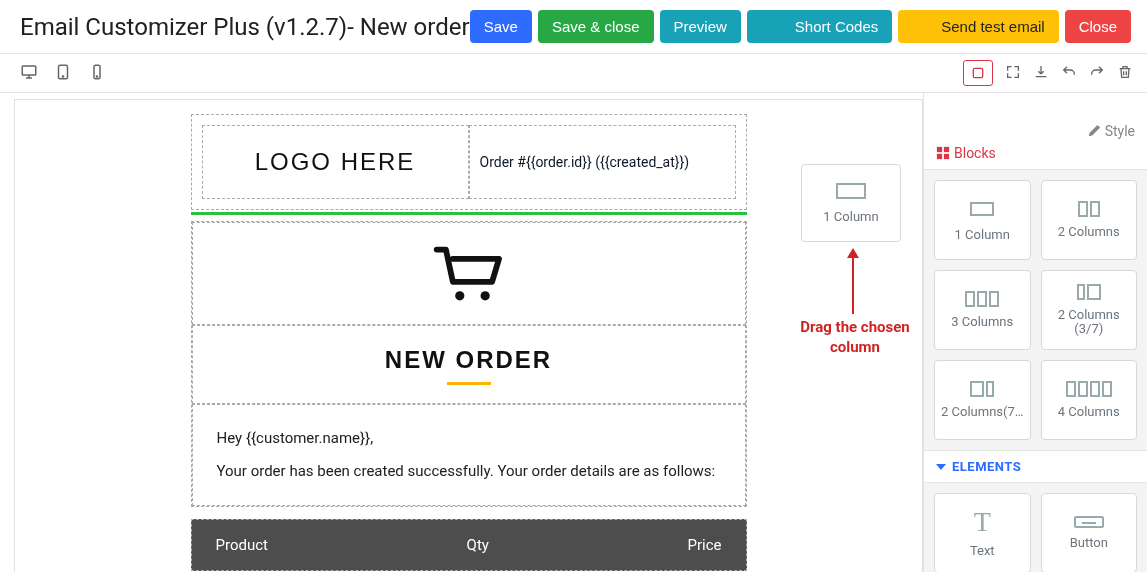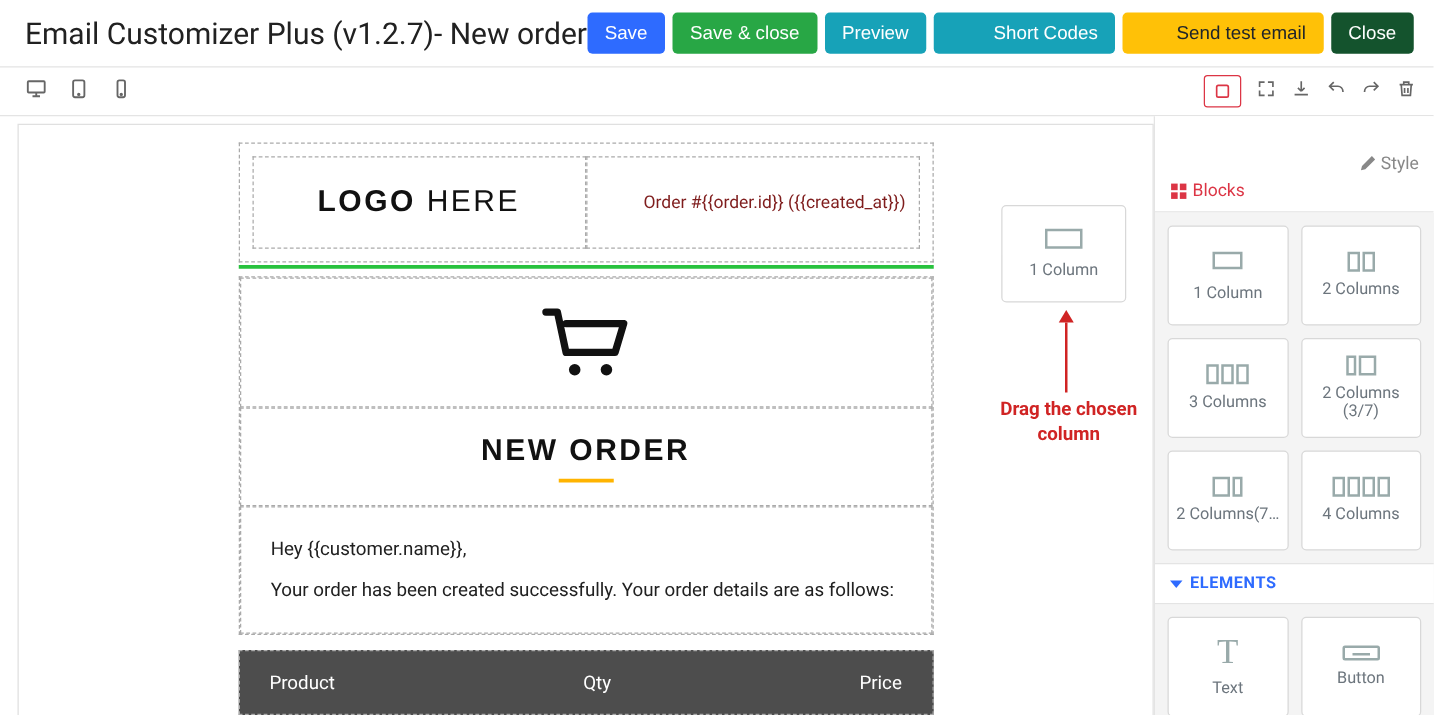--- a/index.html
+++ b/index.html
@@ -9,21 +9,21 @@
   
   .topbar { display:flex; align-items:center; justify-content:space-between; padding:10px 16px 10px 20px; border-bottom:1px solid #e4e4e4; }
   .title { font-size:24px; font-weight:400; color:#212121; }
   .top-actions { display:flex; gap:6px; }
   .btn { border:none; border-radius:4px; padding:8px 14px; font-size:15px; cursor:pointer; color:#fff; }
   .btn-save    { background:#2E6BFF; }
   .btn-saveclose{ background:#28a745; }
   .btn-preview { background:#17a2b8; }
   .btn-short   { background:#17a2b8;padding-left:48px; }
   .btn-test    { background:#ffc107; color:#212529;padding-left:43px; }
-  .btn-close   { background:#14532d; }
+  .btn-close   { background:#ef4444; }
 
   
   .secondbar { display:flex; align-items:center; justify-content:space-between; padding:6px 14px 6px 20px; border-bottom:1px solid #e4e4e4; }
   .device-icons { display:flex; gap:16px; color:#666; }
   .device-icons svg { width:18px; height:18px; }
   .canvas-tools { display:flex; gap:12px; align-items:center; color:#666; }
   .canvas-tools .tool svg { width:16px; height:16px; }
   .tool { cursor:pointer; }
   .tool-outline { border:1px solid #dc3545; color:#dc3545; padding:4px 6px; border-radius:3px; display:flex; align-items:center; }
 
@@ -56,23 +56,23 @@
   .el-text-glyph { font-family: Georgia, serif; font-size:28px; color:#9aa; line-height:1; }
   .el-btn-glyph { width:30px; height:12px; border:2px solid #9aa; border-radius:2px; position:relative; }
   .el-btn-glyph::after{content:"";position:absolute;left:6px;right:6px;top:4px;height:2px;background:#9aa;}
 
   
   .email-wrap { margin: 14px auto 0; width:556px; }
   .dashed { border:1px dashed #aaa; }
   .row { background:#fff; }
   .header-row { display:flex; }
   .header-row .logo-cell { flex:1; display:flex; align-items:center; justify-content:center; border:1px dashed #aaa; padding:22px 10px; }
-  .header-row .meta-cell { flex:1; display:flex; align-items:center; justify-content:flex-end; border:1px dashed #aaa; padding:22px 10px; font-size:14px; color:#7f1d1d; }
+  .header-row .meta-cell { flex:1; display:flex; align-items:center; justify-content:flex-start; border:1px dashed #aaa; padding:22px 10px; font-size:14px; color:#0f172a; }
   .logo-text { font-family: Arial, sans-serif; font-size:24px; letter-spacing:2px; color:#111; font-weight:400;}
-  .logo-text b{ font-weight:700;margin-top:36px; }
+  .logo-text b{ font-weight:400;margin-top:36px; }
 
   .green-line { height:3px; background:#28c23e; margin:2px 0 6px; }
 
   .icon-row { text-align:center; padding:22px 0 16px; border:1px dashed #aaa; }
   .cart-svg { width:74px; height:60px; }
 
   .title-row { text-align:center; border:1px dashed #aaa; padding:20px 0 18px; }
   .new-order { font-family: Arial, sans-serif; font-weight:900; letter-spacing:2px; font-size:24px; color:#111; }
   .gold-underline { width:44px; height:3px; background:#ffb400; margin:8px auto 0; }
 

